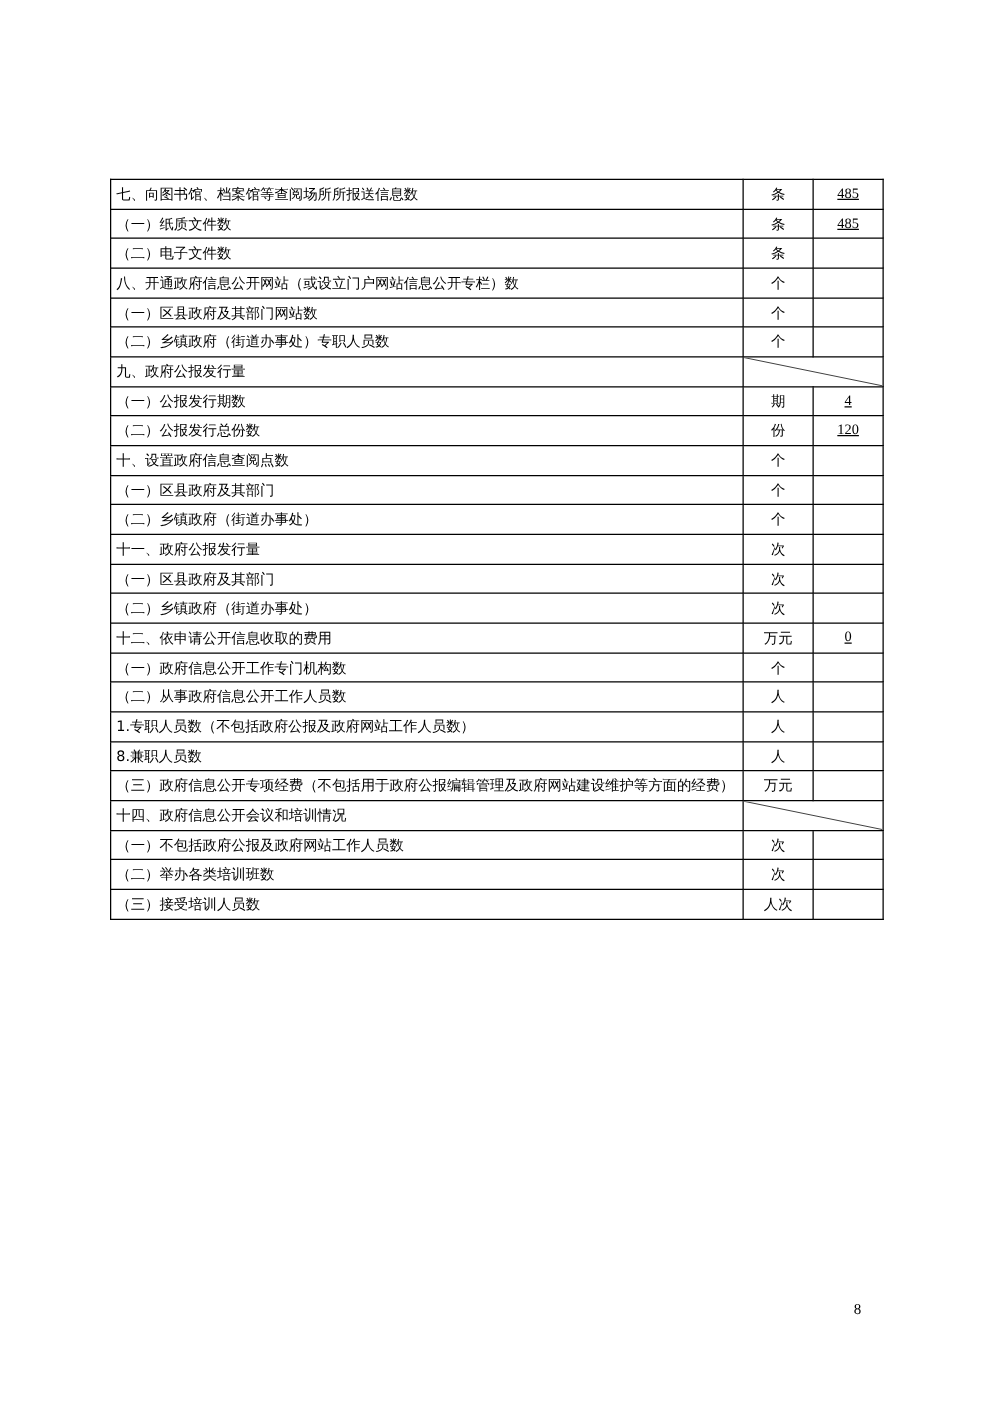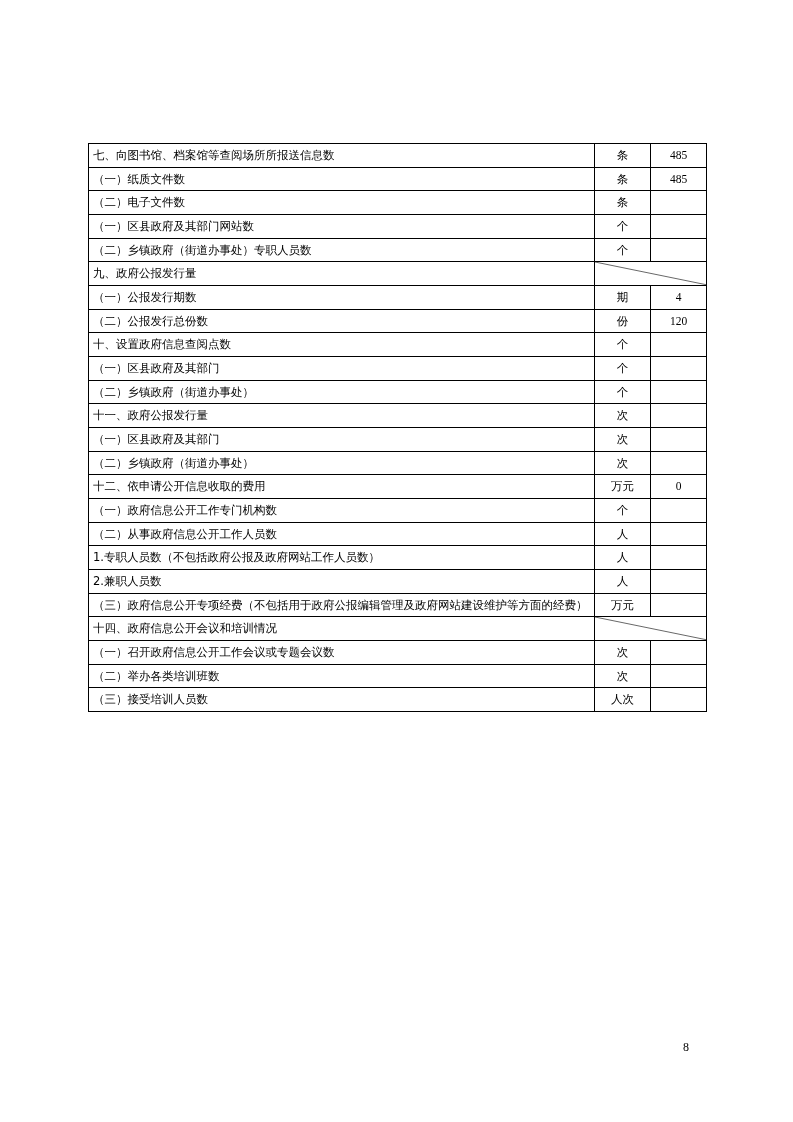--- a/index.html
+++ b/index.html
@@ -75,20 +75,21 @@
   .page-number {
     position: absolute;
     left: 683px;
     top: 1040px;
     font-size: 12px;
     font-family: "Liberation Serif", serif;
   }
   .val-num {
     font-family: "Liberation Serif", serif;
     font-size: 12px;
+    text-decoration: underline;
   }
 </style>
 </head>
 <body>
 
 <div class="page">
   <div class="table-wrap">
     <table class="doc-table">
       <tbody id="table-body">
           <tr>
@@ -100,20 +101,25 @@
             <td class="c-label ind1">（一）纸质文件数</td>
             <td class="c-unit">条</td>
             <td class="c-value val-num">485</td>
           </tr>
           <tr>
             <td class="c-label ind1">（二）电子文件数</td>
             <td class="c-unit">条</td>
             <td class="c-value val-num"></td>
           </tr>
           <tr>
+            <td class="c-label ind0">八、开通政府信息公开网站（或设立门户网站信息公开专栏）数</td>
+            <td class="c-unit">个</td>
+            <td class="c-value val-num"></td>
+          </tr>
+          <tr>
             <td class="c-label ind1">（一）区县政府及其部门网站数</td>
             <td class="c-unit">个</td>
             <td class="c-value val-num"></td>
           </tr>
           <tr>
             <td class="c-label ind1">（二）乡镇政府（街道办事处）专职人员数</td>
             <td class="c-unit">个</td>
             <td class="c-value val-num"></td>
           </tr>
           <tr>
@@ -178,39 +184,39 @@
             <td class="c-label ind1">（二）从事政府信息公开工作人员数</td>
             <td class="c-unit">人</td>
             <td class="c-value val-num"></td>
           </tr>
           <tr>
             <td class="c-label ind2">1.专职人员数（不包括政府公报及政府网站工作人员数）</td>
             <td class="c-unit">人</td>
             <td class="c-value val-num"></td>
           </tr>
           <tr>
-            <td class="c-label ind2">2.兼职人员数</td>
+            <td class="c-label ind2">8.兼职人员数</td>
             <td class="c-unit">人</td>
             <td class="c-value val-num"></td>
           </tr>
           <tr>
             <td class="c-label ind1 two-line">（三）政府信息公开专项经费（不包括用于政府公报编辑管理及政府网站建设维护等方面的经费）</td>
             <td class="c-unit">万元</td>
             <td class="c-value val-num"></td>
           </tr>
           <tr>
             <td class="c-label ind0">十四、政府信息公开会议和培训情况</td>
             <td class="slash" colspan="2">
               <svg viewBox="0 0 100 100" preserveAspectRatio="none">
                 <line x1="0" y1="0" x2="100" y2="100" stroke="#000" stroke-width="0.6" vector-effect="non-scaling-stroke"></line>
               </svg>
             </td>
           </tr>
           <tr>
-            <td class="c-label ind1">（一）召开政府信息公开工作会议或专题会议数</td>
+            <td class="c-label ind1">（一）不包括政府公报及政府网站工作人员数</td>
             <td class="c-unit">次</td>
             <td class="c-value val-num"></td>
           </tr>
           <tr>
             <td class="c-label ind1">（二）举办各类培训班数</td>
             <td class="c-unit">次</td>
             <td class="c-value val-num"></td>
           </tr>
           <tr>
             <td class="c-label ind1">（三）接受培训人员数</td>

